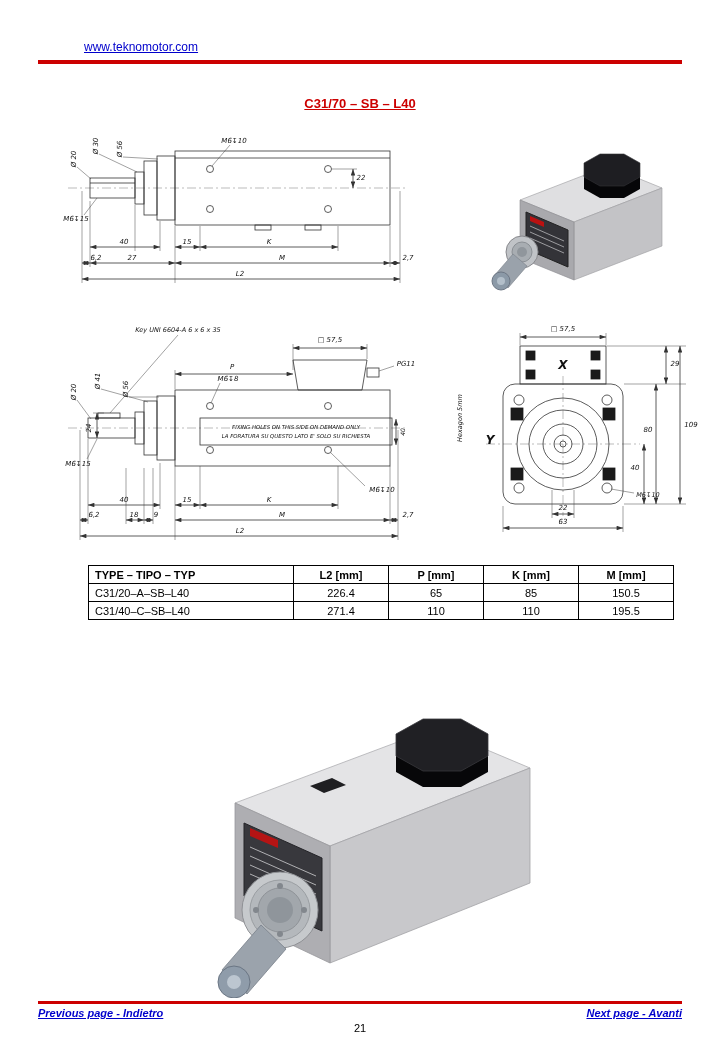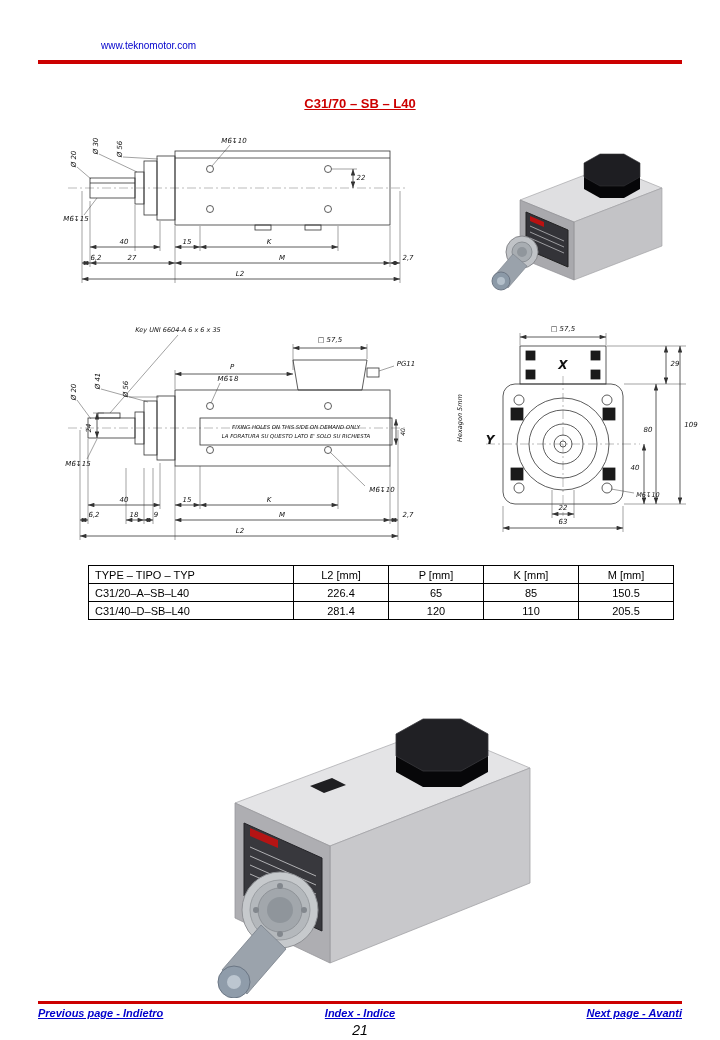--- a/index.html
+++ b/index.html
@@ -1,49 +1,49 @@
 <!DOCTYPE html>
 <html><head>
 <meta charset="utf-8">
 <style>
   html,body{margin:0;padding:0;background:#ffffff;}
   .page{position:relative;width:720px;height:1040px;background:#fff;overflow:hidden;
         font-family:"Liberation Sans",sans-serif;color:#000;}
   
-  .hdr-link{position:absolute;left:101px;top:40px;font-size:10px;color:#0000cc;
-            cursor:pointer;}
+  .hdr-link{position:absolute;left:84px;top:40px;font-size:12px;color:#0000cc;
+            text-decoration:underline;cursor:pointer;}
   .hdr-title{position:absolute;right:44px;top:14px;font-size:30px;font-weight:bold;
              color:#cc0000;letter-spacing:3px;}
   .rule{position:absolute;left:38px;width:644px;background:#cc0000;}
   #rule-top{top:60px;height:4px;}
   #rule-bottom{top:1001px;height:3px;}
   .doc-title{position:absolute;left:0;right:0;top:96px;text-align:center;font-size:13px;
              font-weight:bold;color:#cc0000;text-decoration:underline;}
   
   .drawing{position:absolute;font-style:italic;}
   svg.tech line,svg.tech rect,svg.tech circle,svg.tech polygon{stroke:#333;fill:none;stroke-width:0.8;}
   svg.tech .cl{stroke:#777;stroke-width:0.5;stroke-dasharray:9 3 2 3;}
   svg.tech .ld{stroke-width:0.5;stroke:#444;}
   svg.tech .fil{fill:#1a1a1a;stroke:#1a1a1a;}
   .dim{position:absolute;font-size:7px;color:#111;white-space:nowrap;
        font-family:"DejaVu Sans",sans-serif;}
   .dim.b{font-weight:bold;font-size:12px;}
   
   .spec{position:absolute;left:88px;top:565px;border-collapse:collapse;font-size:11px;}
   .spec th,.spec td{border:1px solid #000;height:17px;padding:0 6px;text-align:center;}
-  .spec th{font-weight:normal;margin-left:39px;}
+  .spec th{font-weight:bold;margin-left:39px;}
   .spec .c0{width:192px;text-align:left;}
   .spec th:not(.c0){width:82px;}
   
   .ftr-link{position:absolute;top:1007px;font-size:11px;font-weight:bold;font-style:italic;
             color:#0000cc;text-decoration:underline;cursor:pointer;}
   #f-prev{left:38px;}
   #f-idx{left:0;right:0;text-align:center;}
   #f-next{right:38px;}
-  .pageno{position:absolute;top:1022px;left:0;right:0;text-align:center;font-size:14px;font-style:italic;}
+  .pageno{position:absolute;top:1022px;left:0;right:0;text-align:center;font-size:11px;}
 </style>
 </head>
 <body>
 
 <div class="page">
 
   <a class="hdr-link">www.teknomotor.com</a>
   <div class="rule" id="rule-top"></div>
 
   <div class="doc-title">C31/70 – SB – L40</div>
@@ -228,25 +228,25 @@
     </thead>
     <tbody>
         <tr>
           <td class="c0">C31/20–A–SB–L40</td>
           <td>226.4</td>
           <td>65</td>
           <td>85</td>
           <td>150.5</td>
         </tr>
         <tr>
-          <td class="c0">C31/40–D–SB–L40</td>
-          <td>281.4</td>
-          <td>120</td>
+          <td class="c0">C31/40–C–SB–L40</td>
+          <td>271.4</td>
           <td>110</td>
-          <td>205.5</td>
+          <td>110</td>
+          <td>195.5</td>
         </tr>
       </tbody>
   </table>
 
   <div class="drawing" style="left:160px;top:668px;width:400px;height:330px;">
     <svg width="400" height="330">
       <polygon points="75,135 275,60 370,100 170,178" fill="#e4e4e6" stroke="#aeaeb2" stroke-width="0.8"></polygon>
       <polygon points="170,178 370,100 370,215 170,295" fill="#c8c8cb" stroke="#a2a2a6" stroke-width="0.8"></polygon>
       <polygon points="75,135 170,178 170,295 75,250" fill="#aeaeb2" stroke="#98989c" stroke-width="0.8"></polygon>
       <polygon points="150,118 172,110 186,117 164,125" fill="#1f1f22"></polygon>
@@ -267,17 +267,16 @@
       <circle cx="120" cy="218" r="3" fill="#82878d"></circle>
         <circle cx="120" cy="266" r="3" fill="#82878d"></circle>
       <polygon points="62,302 101,257 126,281 87,326" fill="#9ba3ac" stroke="#79808a" stroke-width="0.8"></polygon>
       <circle cx="74" cy="314" r="16" fill="#8f9caa" stroke="#6b7684"></circle>
       <circle cx="74" cy="314" r="7" fill="#bcc6d0"></circle>
     </svg>
   </div>
 
   <div class="rule" id="rule-bottom"></div>
   <a class="ftr-link" id="f-prev">Previous page - Indietro</a>
-  <a class="ftr-link" id="f-idx">Index - Indice</a>
   <a class="ftr-link" id="f-next">Next page - Avanti</a>
   <div class="pageno">21</div>
 
 </div>
 
 </body></html>

